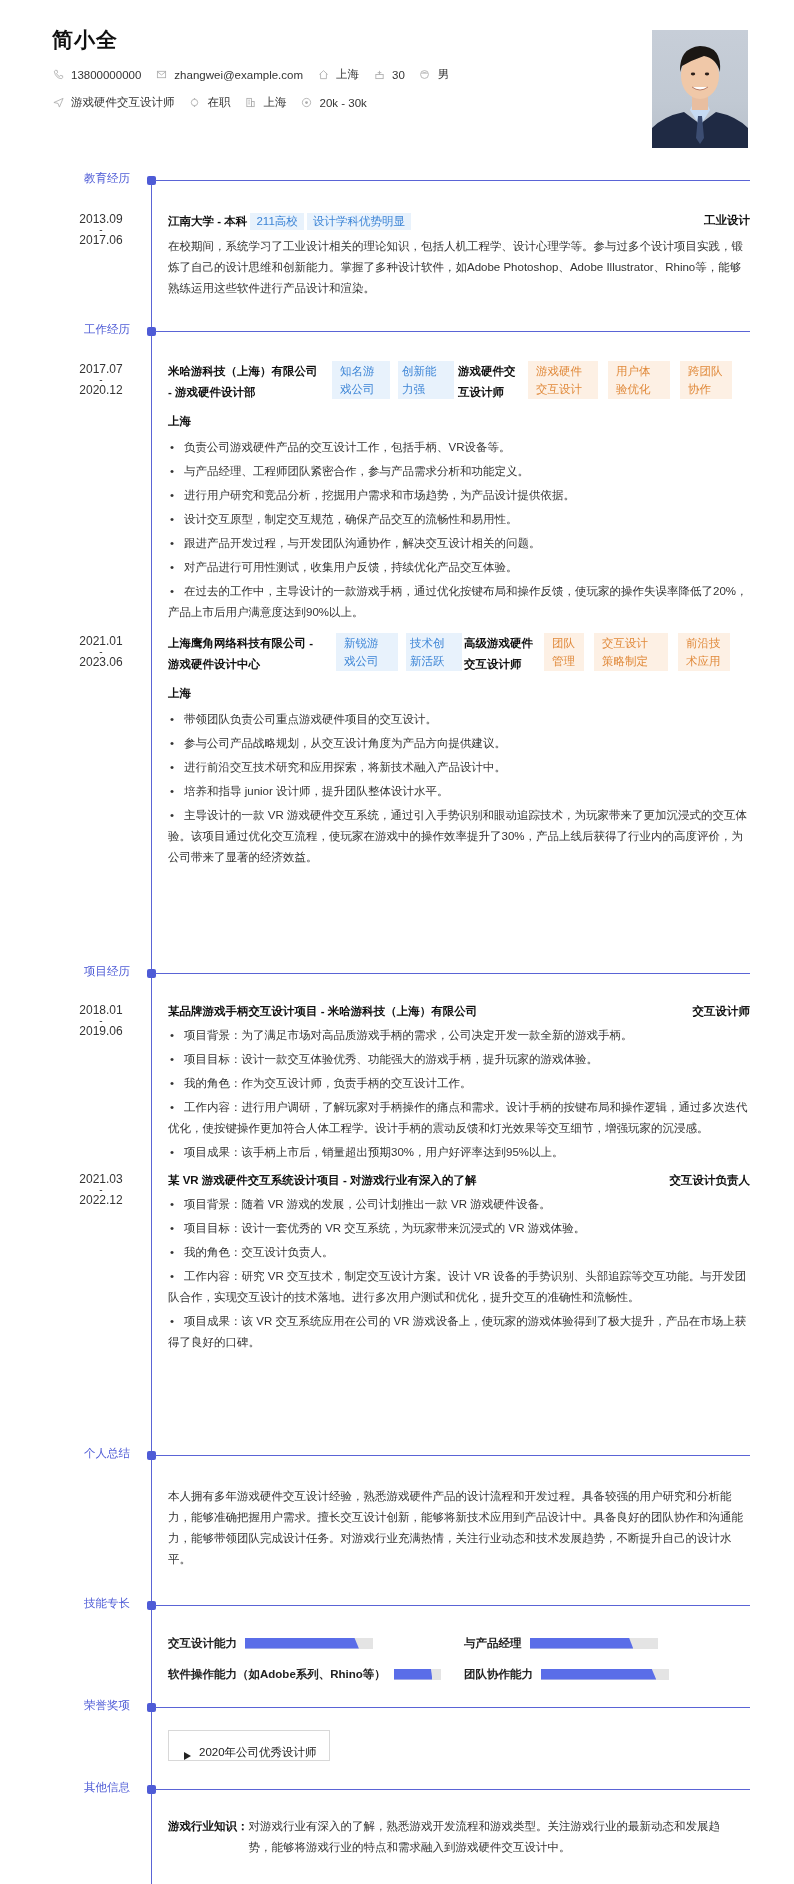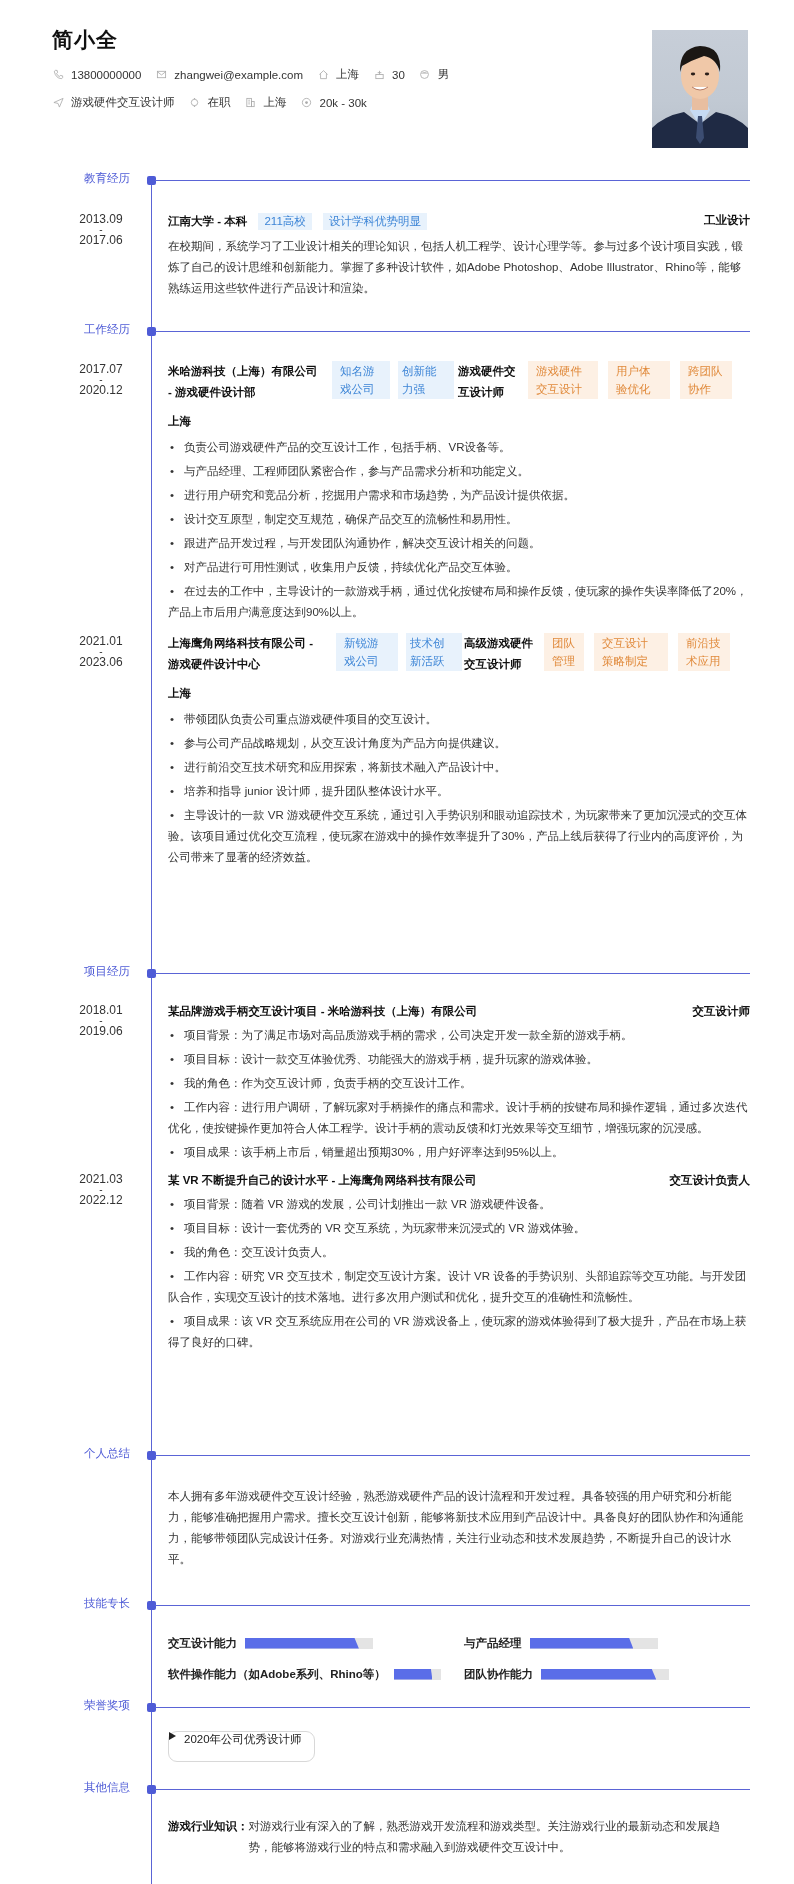--- a/index.html
+++ b/index.html
@@ -27,35 +27,35 @@
   .section { position: absolute; left: 0; width: 794px; }
   .sec-head { position: relative; height: 20px; }
   .sec-title { position: absolute; right: 664px; top: 0; font-size: 11.5px; color: #4e5bd6; white-space: nowrap; }
   .sec-dot { position: absolute; left: 147px; top: 5px; width: 9px; height: 9px; background: #4e5bd6; border-radius: 2px; }
   .sec-rule { position: absolute; left: 155px; right: 44px; top: 9px; height: 1px; background: #5a64d6; }
   .entry { position: relative; padding-left: 168px; padding-right: 44px; }
   .date { position: absolute; left: 60px; width: 82px; text-align: center; font-size: 12px; color: #333; line-height: 13px; }
   .date .dash { display: block; font-size: 10px; line-height: 8px; }
   .row-head { display: flex; align-items: flex-start; justify-content: space-between; }
   .title-strong { font-weight: bold; font-size: 11.5px; color: #111; }
-  .tag-blue { display: inline-block; background: #e8f2fc; color: #3d85d6; font-size: 11.5px; padding: 1px 6px; margin-left: 8px; }
+  .tag-blue { display: inline-block; background: #e8f2fc; color: #3d85d6; font-size: 11.5px; padding: 1px 6px; }
   .tag-orange { display: inline-block; background: #fdf0e4; color: #e0893a; font-size: 11.5px; padding: 1px 6px; }
   .para { font-size: 11.5px; line-height: 21px; color: #333; }
   ul.bullets { list-style: none; }
   ul.bullets li { position: relative; padding-left: 16px; font-size: 11.5px; line-height: 21px; color: #333; margin-bottom: 3px; }
   ul.bullets li::before { content: "•"; position: absolute; left: 2px; top: 0; color: #333; }
   ul.bullets li.wrap { padding-left: 0; text-indent: 0; }
   ul.bullets li.wrap::before { position: static; margin-right: 10px; margin-left: 2px; }
   .work-grid { display: grid; grid-template-columns: 164px 66px 56px 74px 80px 72px 52px; column-gap: 0; align-items: start; }
   .multi-tag { display: block; line-height: 18px; padding: 1px 8px; }
   .skill-row { display: flex; align-items: center; height: 18px; }
   .skill-label { font-weight: bold; font-size: 11.5px; color: #222; white-space: nowrap; margin-right: 8px; }
   .skill-bar { height: 11px; background: #e4e4e4; position: relative; }
   .skill-fill { position: absolute; left: 0; top: 0; height: 11px; background: #5a6de8; clip-path: polygon(0 0, 96% 0, 100% 100%, 0 100%); }
-  .award-box { display: inline-flex; align-items: flex-start; border: 1px solid #d8d8d8; border-radius: 9px; padding: 0 12px 0 0; height: 31px; font-size: 11.5px; color: #222; }
+  .award-box { display: inline-flex; align-items: flex-end; border: 1px solid #d8d8d8; border-radius: 0; padding: 0 12px 0 15px; height: 31px; font-size: 11.5px; color: #222; }
   .award-box .tri { display: inline-block; width: 0; height: 0; border-left: 7px solid #222; border-top: 4.5px solid transparent; border-bottom: 4.5px solid transparent; margin-right: 8px; }
 </style>
 </head>
 <body>
 
 <div class="header">
   <div class="name">简小全</div>
   <div class="info-row">
     <div class="info-item">
       <span class="ico">
@@ -309,21 +309,21 @@
     </ul>
   </div>
 
   <div class="entry" style="margin-top:10px;">
     <div class="date" style="top:0;">
       <span>2021.03</span>
       <span class="dash">-</span>
       <span>2022.12</span>
     </div>
     <div class="row-head" style="margin-top:1px;">
-      <span class="title-strong">某 VR 不断提升自己的设计水平 - 上海鹰角网络科技有限公司</span>
+      <span class="title-strong">某 VR 游戏硬件交互系统设计项目 - 对游戏行业有深入的了解</span>
       <span class="title-strong">交互设计负责人</span>
     </div>
     <ul class="bullets" style="margin-top:6px;">
       <li>项目背景：随着 VR 游戏的发展，公司计划推出一款 VR 游戏硬件设备。</li>
       <li>项目目标：设计一套优秀的 VR 交互系统，为玩家带来沉浸式的 VR 游戏体验。</li>
       <li>我的角色：交互设计负责人。</li>
       <li class="wrap">工作内容：研究 VR 交互技术，制定交互设计方案。设计 VR 设备的手势识别、头部追踪等交互功能。与开发团队合作，实现交互设计的技术落地。进行多次用户测试和优化，提升交互的准确性和流畅性。</li>
       <li class="wrap">项目成果：该 VR 交互系统应用在公司的 VR 游戏设备上，使玩家的游戏体验得到了极大提升，产品在市场上获得了良好的口碑。</li>
     </ul>
   </div>

